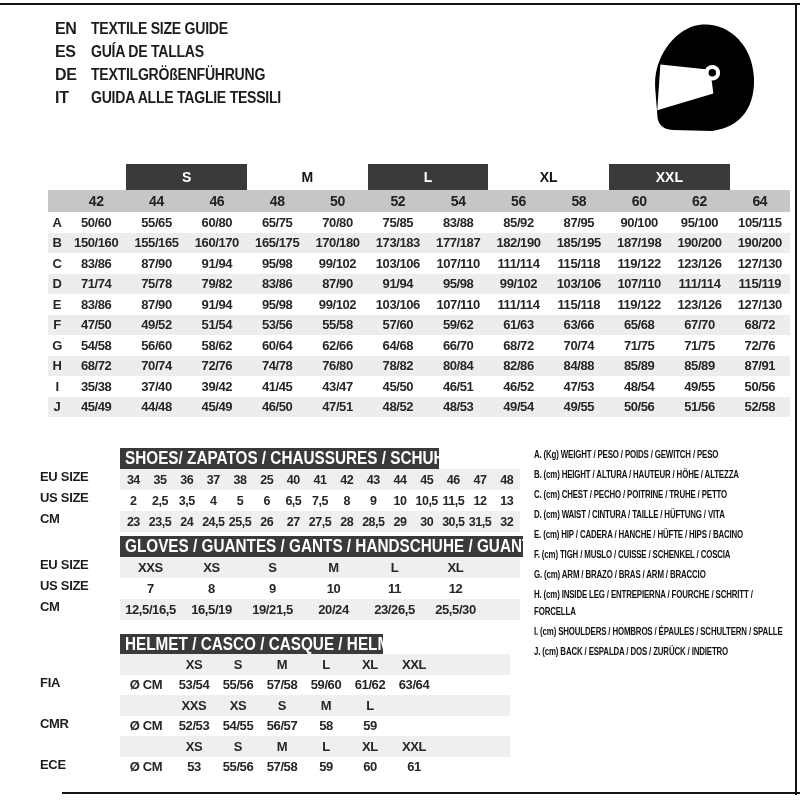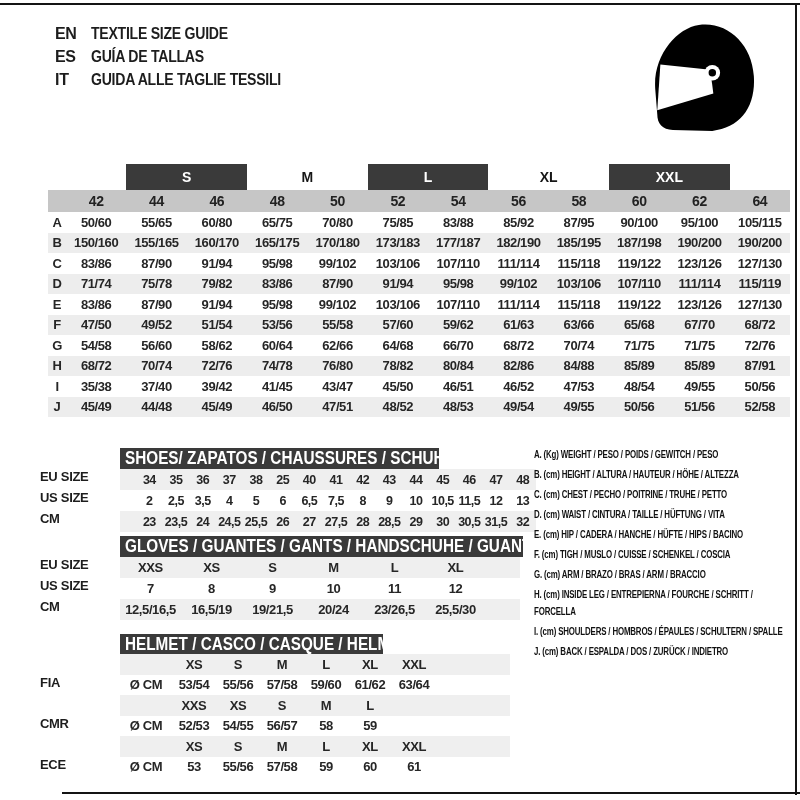--- a/index.html
+++ b/index.html
@@ -6,21 +6,21 @@
     font-family:"Liberation Sans","DejaVu Sans",sans-serif;color:#1d1d1d;}
   .page{position:relative;width:800px;height:800px;font-weight:700;}
 
   
   .frame-top{position:absolute;left:0;top:3px;width:800px;height:2px;background:#141414;}
   .frame-right{position:absolute;right:3px;top:3px;width:2px;height:792px;background:#141414;}
   .frame-bottom{position:absolute;left:62px;top:792px;width:738px;height:2px;background:#141414;}
 
   
   .langs{position:absolute;left:55px;top:20px;}
-  .lang-row{display:flex;height:23px;align-items:flex-end;font-size:16px;letter-spacing:-0.3px;}
+  .lang-row{display:flex;height:23px;align-items:flex-start;font-size:16px;letter-spacing:-0.3px;}
   .lang-code{width:36px;}
   .lang-title{display:inline-block;transform:scaleX(0.88);transform-origin:left center;white-space:nowrap;}
 
   
   .logo{position:absolute;left:652px;top:24px;width:104px;height:108px;}
   .logo svg{width:100%;height:100%;}
 
   
   .mtable{position:absolute;left:48px;top:164px;width:742px;}
   .mrow{display:grid;grid-template-columns:18px repeat(12,1fr);align-items:center;
@@ -38,21 +38,21 @@
   .bheader{margin-left:80px;height:21px;background:#3a3a3a;color:#fff;display:flex;align-items:center;
            padding-left:5px;font-size:18px;white-space:nowrap;}
   .bheader span{display:inline-block;transform:scaleX(0.85);transform-origin:left center;}
   .brow{display:flex;height:21px;align-items:flex-start;border-radius:8px;}
   .rlabel{width:80px;font-size:13px;letter-spacing:-0.3px;}
   .bcells{display:grid;height:100%;align-items:center;text-align:center;
           font-size:13px;letter-spacing:-0.4px;color:#262626;}
   .band{background:#efefef;}
   .shoes{left:40px;top:448px;}
   .shoes .bheader{width:314px;}
-  .shoes .bcells{width:400px;grid-template-columns:repeat(15,1fr);font-size:12.5px;letter-spacing:-0.5px;padding-left:16px;}
+  .shoes .bcells{width:400px;grid-template-columns:repeat(15,1fr);font-size:12.5px;letter-spacing:-0.5px;}
   .gloves{left:40px;top:536px;}
   .gloves .bheader{width:398px;}
   .gloves .bcells{width:400px;grid-template-columns:repeat(6,61px) 1fr;}
   .helmet{left:40px;top:634px;}
   .helmet .bheader{width:258px;height:20px;}
   .helmet .brow{height:20.5px;}
   .helmet .bcells{width:390px;grid-template-columns:52px repeat(6,44px) 1fr;}
 
   
   .legend{position:absolute;left:534px;top:446px;width:341px;transform:scaleX(0.75);
@@ -69,20 +69,24 @@
   <div class="frame-bottom"></div>
 
   <div class="langs">
     <div class="lang-row">
       <span class="lang-code">EN</span>
       <span class="lang-title">TEXTILE SIZE GUIDE</span>
     </div>
     <div class="lang-row">
       <span class="lang-code">ES</span>
       <span class="lang-title">GUÍA DE TALLAS</span>
+    </div>
+    <div class="lang-row">
+      <span class="lang-code">DE</span>
+      <span class="lang-title">TEXTILGRÖßENFÜHRUNG</span>
     </div>
     <div class="lang-row">
       <span class="lang-code">IT</span>
       <span class="lang-title">GUIDA ALLE TAGLIE TESSILI</span>
     </div>
   </div>
 
   <div class="logo">
     <svg viewBox="0 0 100 104" xmlns="http://www.w3.org/2000/svg">
       <path d="M45 1 C 72 -3 96 19 98 50 C 100 80 85 100 58 103 L 20 102 C 10 102 5 96 5 87 L 3 62 C 1 30 24 4 45 1 Z" fill="#000"></path>

